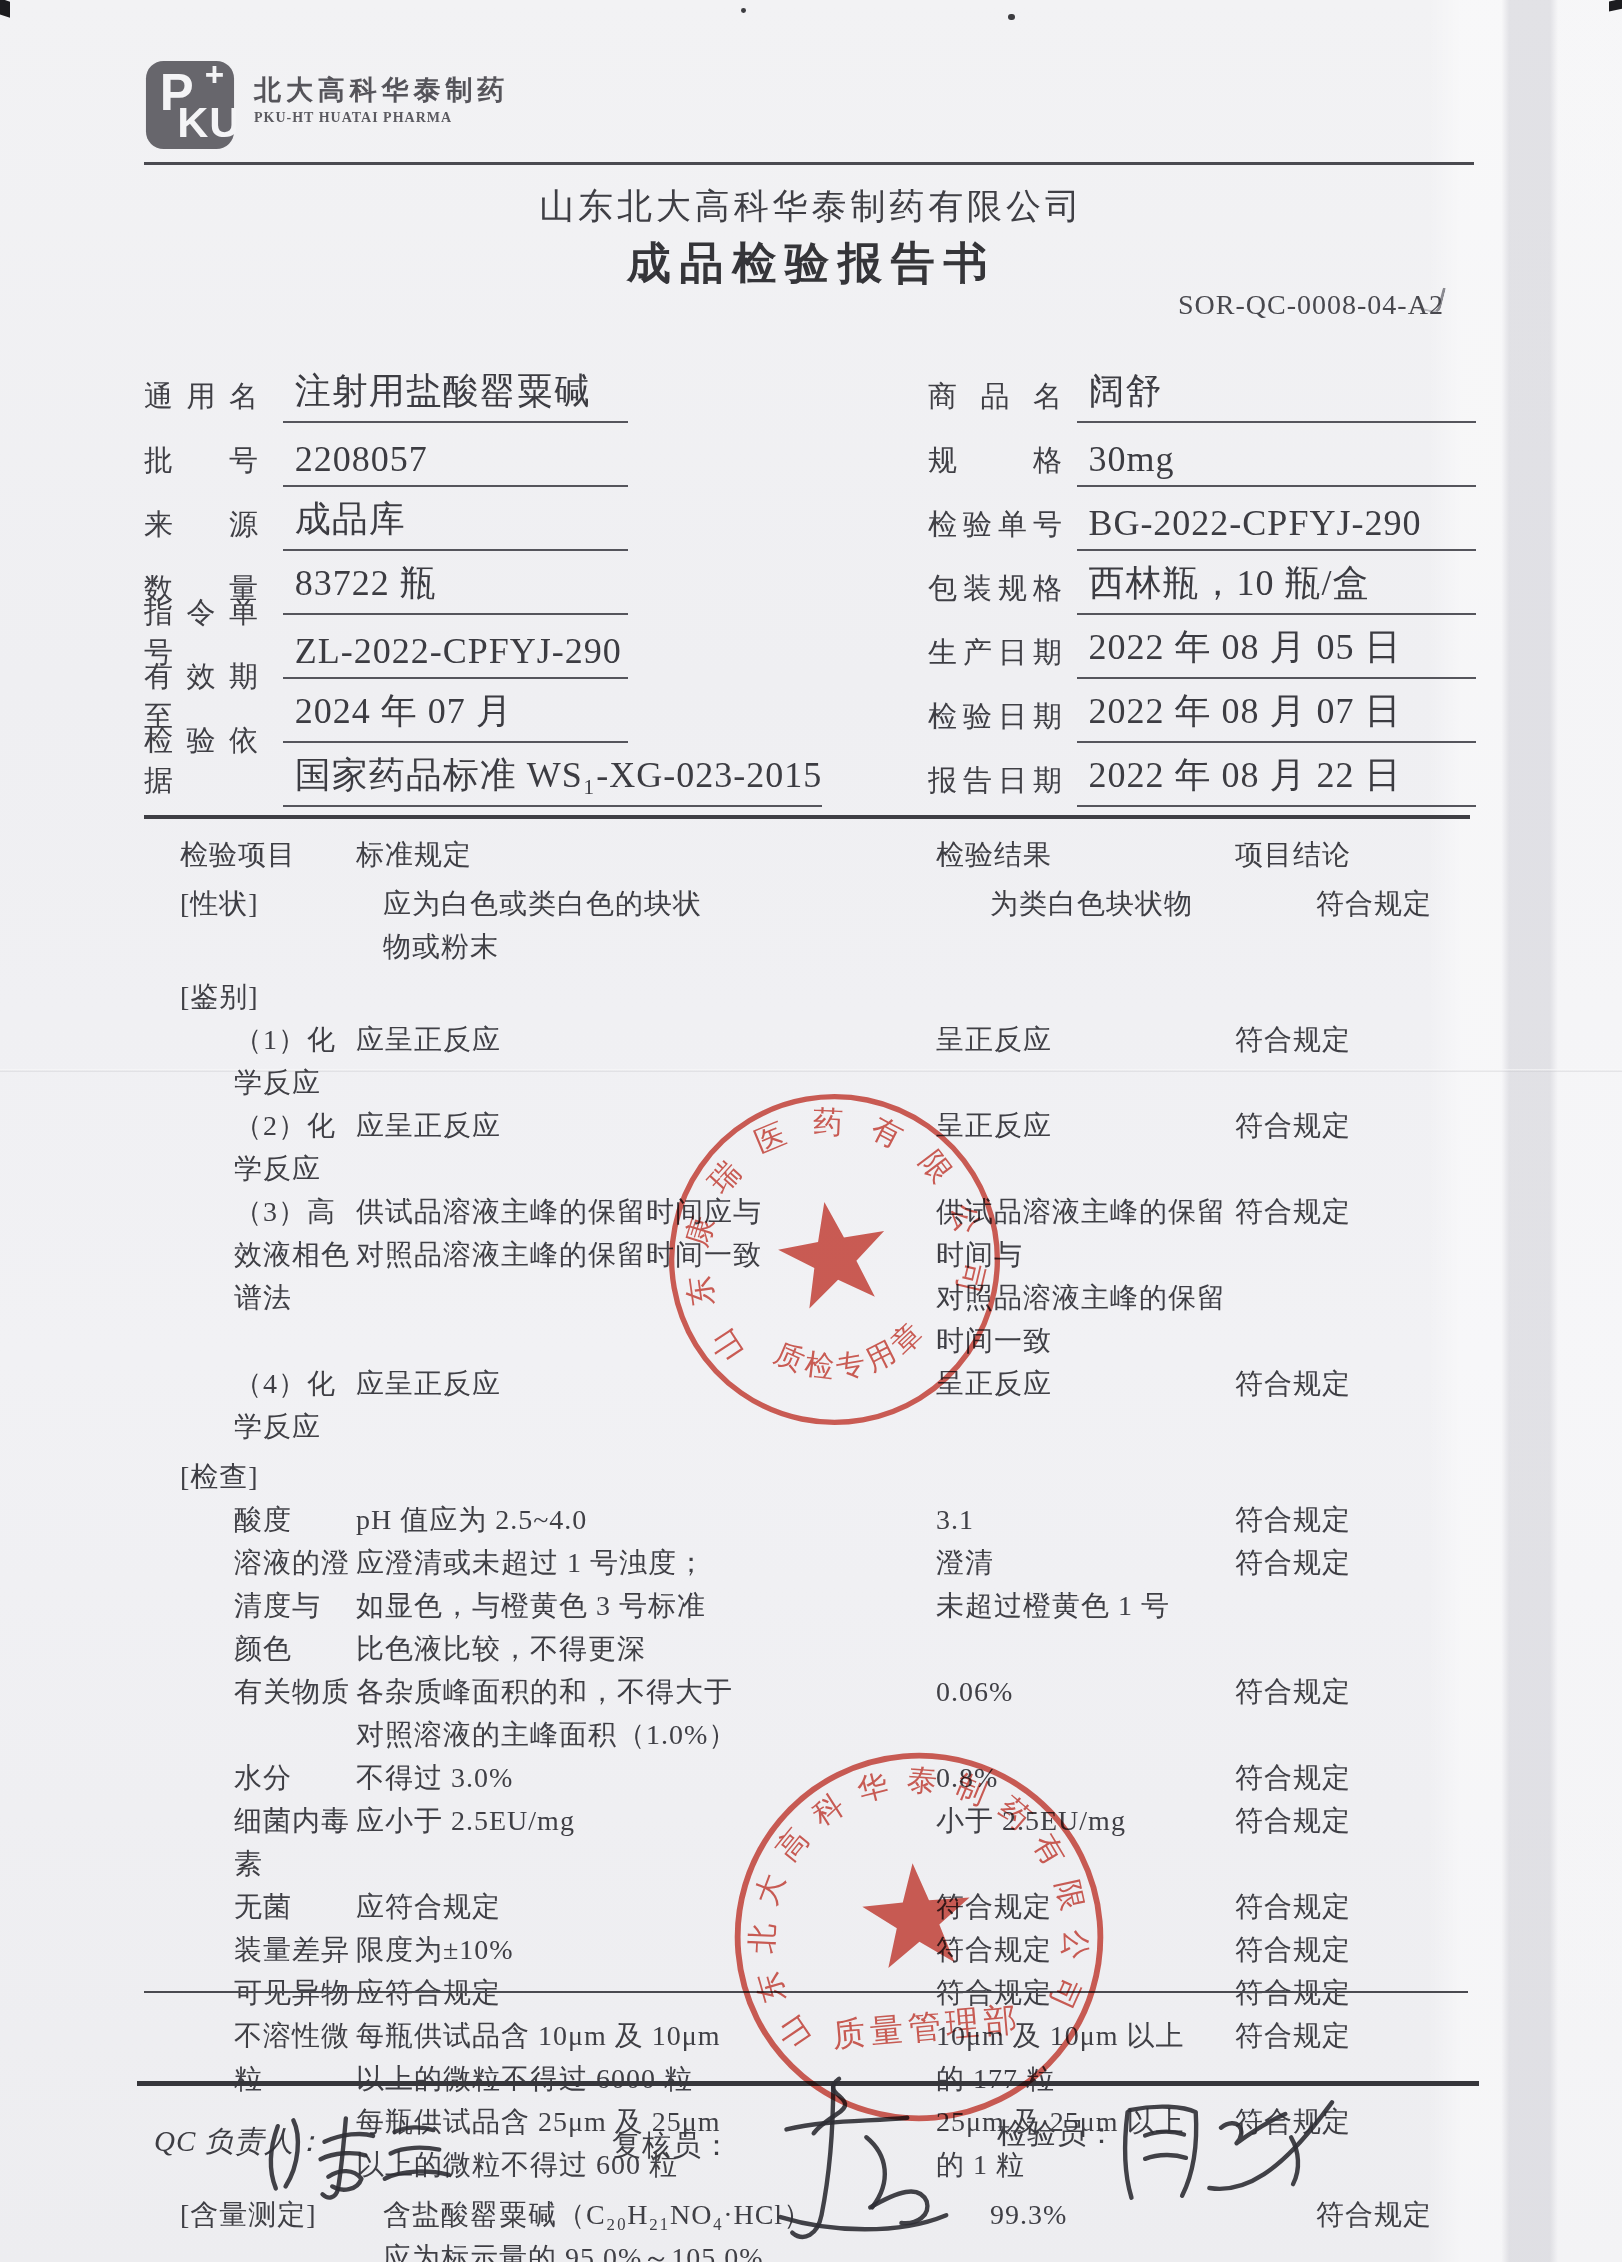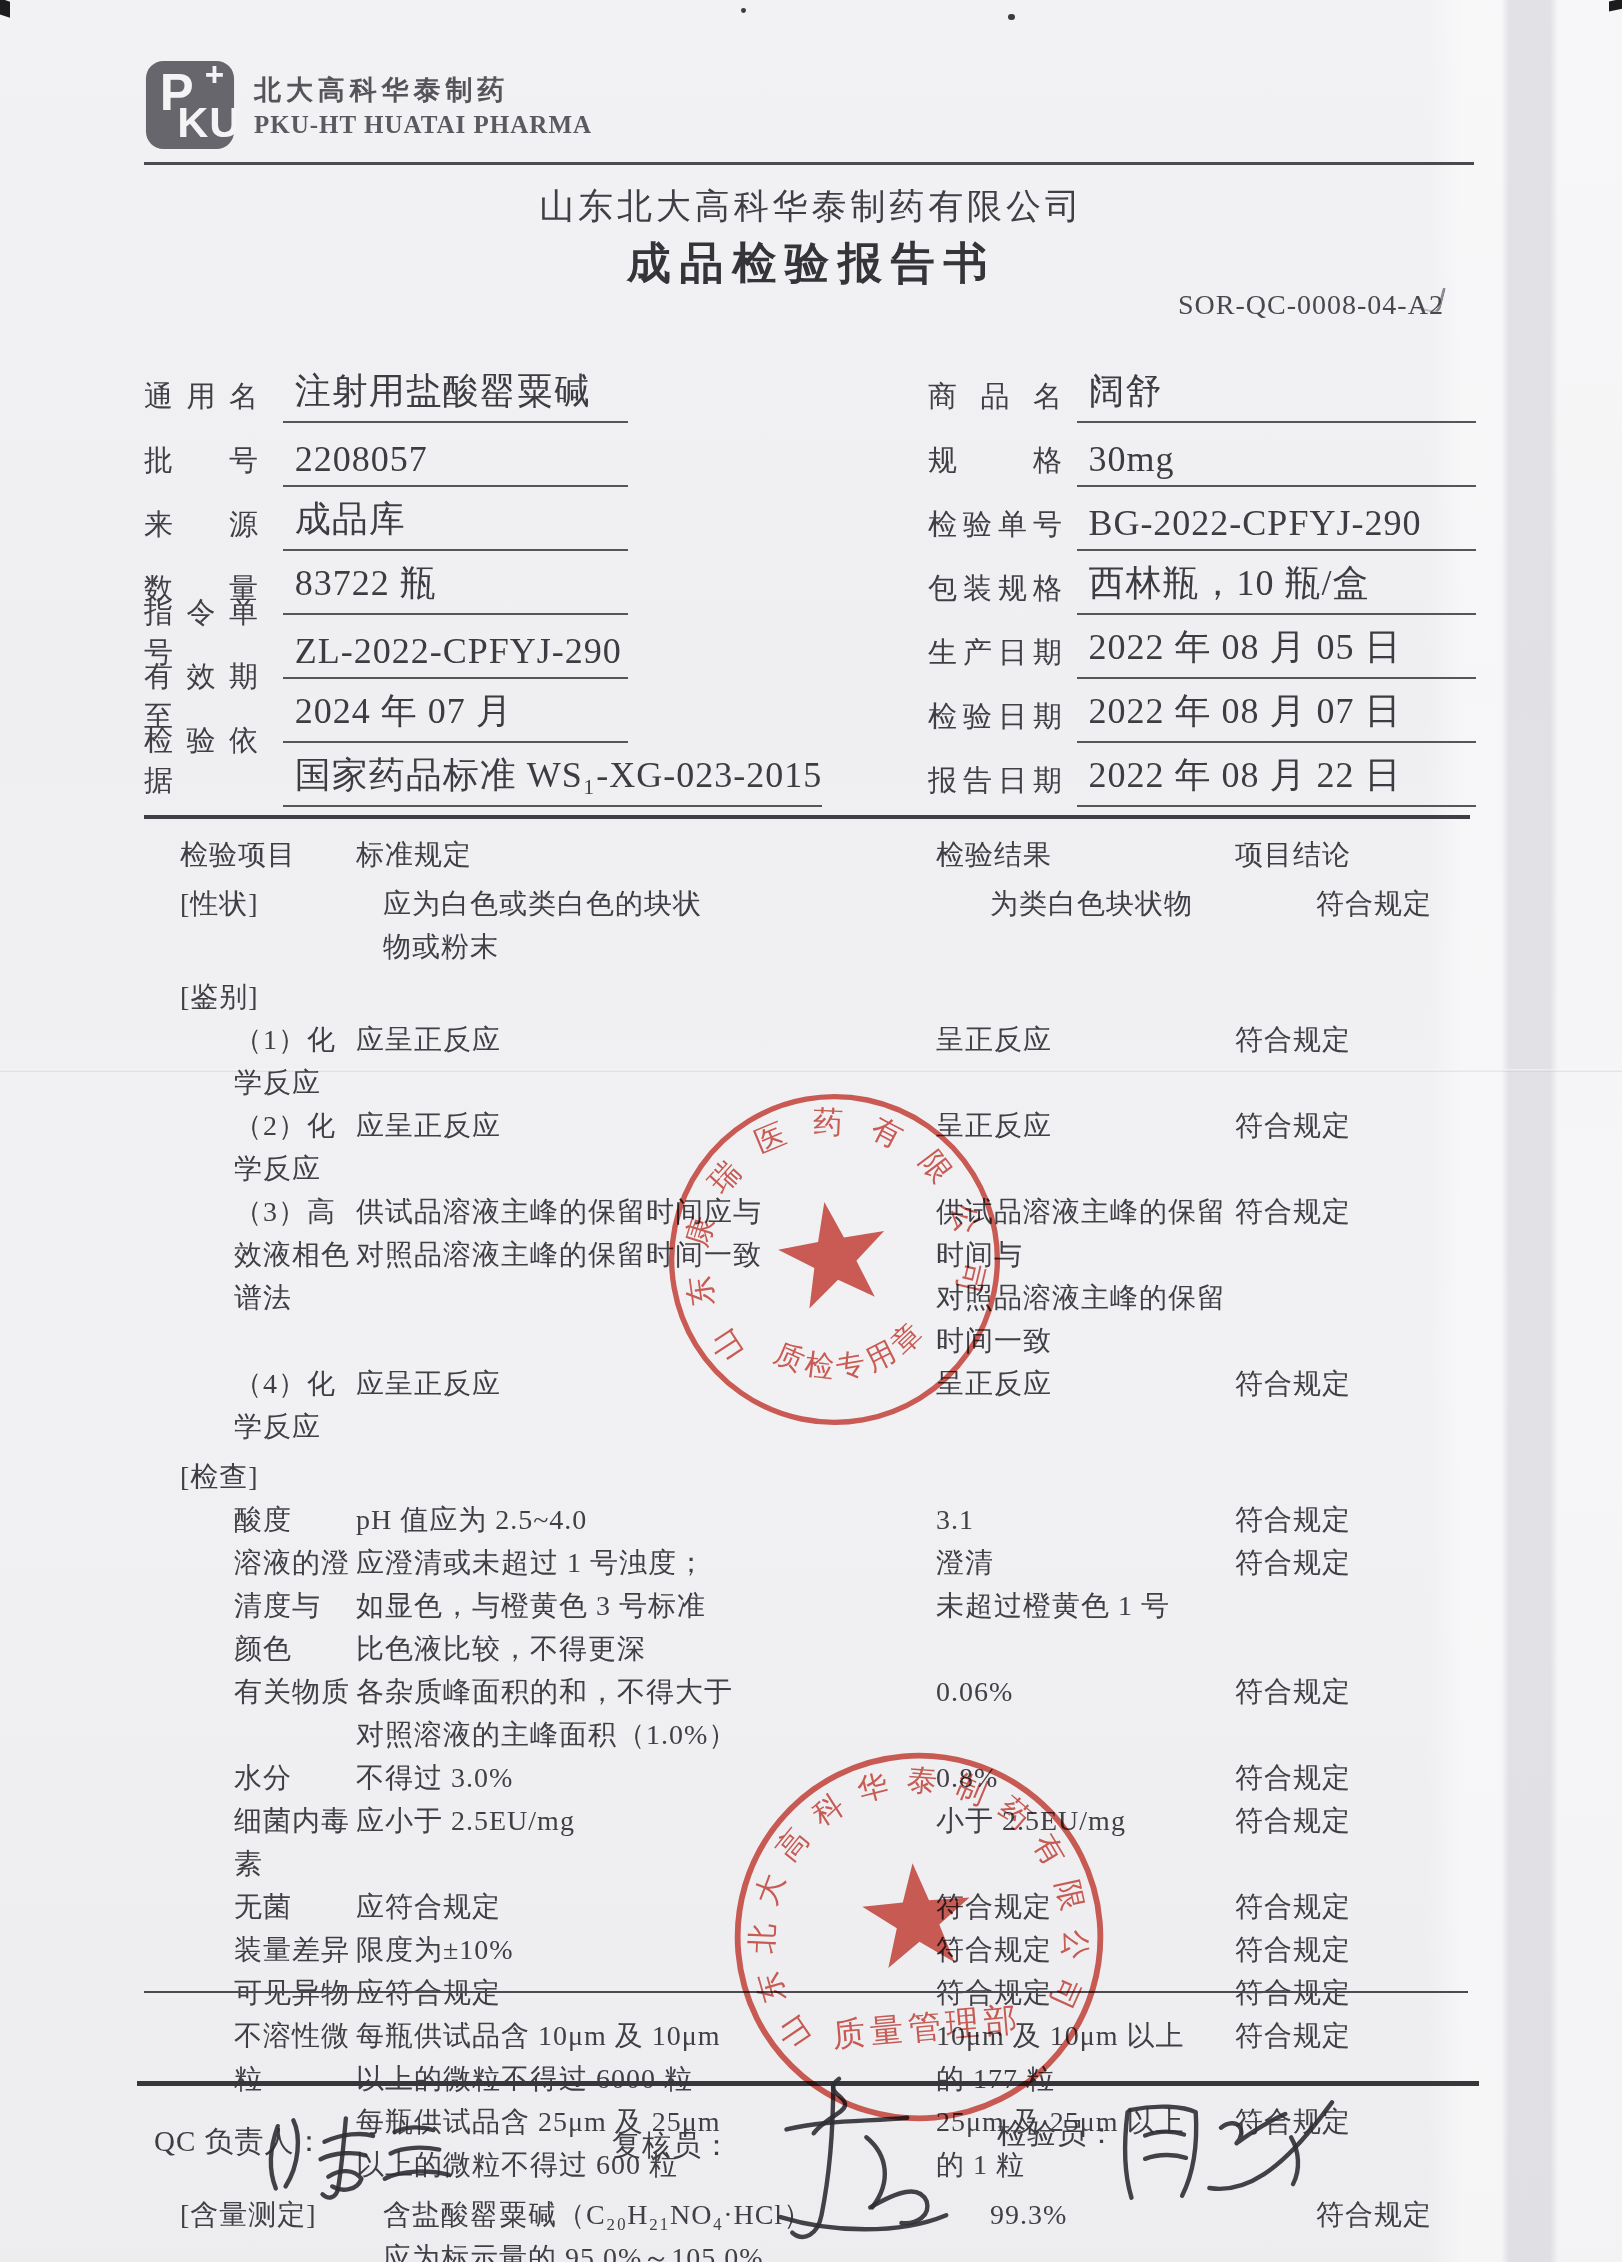--- a/index.html
+++ b/index.html
@@ -21,21 +21,21 @@
   .nick.tr{right:0;top:0;width:13.7px;height:9.8px;transform:skewY(-12deg);}
   .speck{position:absolute;background:#3c3c40;border-radius:50%;}
   .crease{position:absolute;left:0;top:1069px;width:100%;height:2.9px;
     background:linear-gradient(180deg,rgba(255,255,255,.65),rgba(160,160,168,.25));}
   .tick-mark{position:absolute;left:1420px;top:285px;width:19.5px;height:25px;
     border-right:3.9px solid #8a8a90;border-bottom:2.9px solid #b9b9bf;transform:rotate(14deg);border-radius:0 0 7.8px 0;}
   
   .logo-box{position:absolute;left:144px;top:59px;width:92px;height:92px;}
   .logo-names{position:absolute;left:254px;top:74px;line-height:1.2;}
   .logo-cn{font-size:27px;font-weight:bold;color:#55545a;letter-spacing:4.9px;font-family:"Liberation Serif",serif;}
-  .logo-en{font-size:25px;font-weight:bold;color:#5b5a60;letter-spacing:1px;margin-top:3.9px;}
+  .logo-en{font-size:14px;font-weight:bold;color:#5b5a60;letter-spacing:1px;margin-top:3.9px;}
   .header-rule{position:absolute;left:144px;top:162px;width:1330px;height:2.9px;background:#4a4a50;}
   .company{position:absolute;left:0;top:183px;width:1623px;text-align:center;
     font-size:35px;color:#3f3f45;letter-spacing:3.9px;}
   .title{position:absolute;left:0;top:234px;width:1623px;text-align:center;
     font-size:44px;font-weight:bold;color:#353539;letter-spacing:8.8px;}
   .doc-code{position:absolute;left:1178px;top:289px;font-size:28px;letter-spacing:1px;color:#48484e;}
   
   .info{position:absolute;left:144px;top:359px;width:1332px;}
   .info-row{display:flex;justify-content:space-between;height:64px;align-items:flex-end;}
   .pair{display:flex;align-items:flex-end;}
@@ -318,21 +318,21 @@
 应为标示量的 95.0%～105.0%</div>
           <div class="c res">99.3%</div>
           <div class="c con">符合规定</div>
         </div>
       </div>
   </div>
 
   <div class="thin-divider"></div>
   <div class="thick-divider"></div>
 
-  <div class="sig-label" style="left:154px;top:2122px;">QC 负责人：</div>
+  <div class="sig-label" style="left:154px;top:2122px;font-style:italic;">QC 负责人：</div>
   <svg class="sig" style="left:256px;top:2097px;" width="205" height="107" viewBox="0 0 210 110">
     <path d="M22,30 C14,52 12,74 20,94"></path>
     <path d="M38,24 C46,40 44,70 30,92"></path>
     <path d="M70,46 C88,38 108,36 120,40"></path>
     <path d="M92,22 C90,44 88,70 84,94 C82,104 74,106 68,100"></path>
     <path d="M66,64 C80,57 100,56 112,60"></path>
     <path d="M74,82 C86,74 100,74 108,84 C104,96 88,98 78,92"></path>
     <path d="M142,36 C154,30 170,30 182,34"></path>
     <path d="M138,58 C152,51 172,51 188,54"></path>
     <path d="M132,84 C150,75 178,75 198,80"></path>

